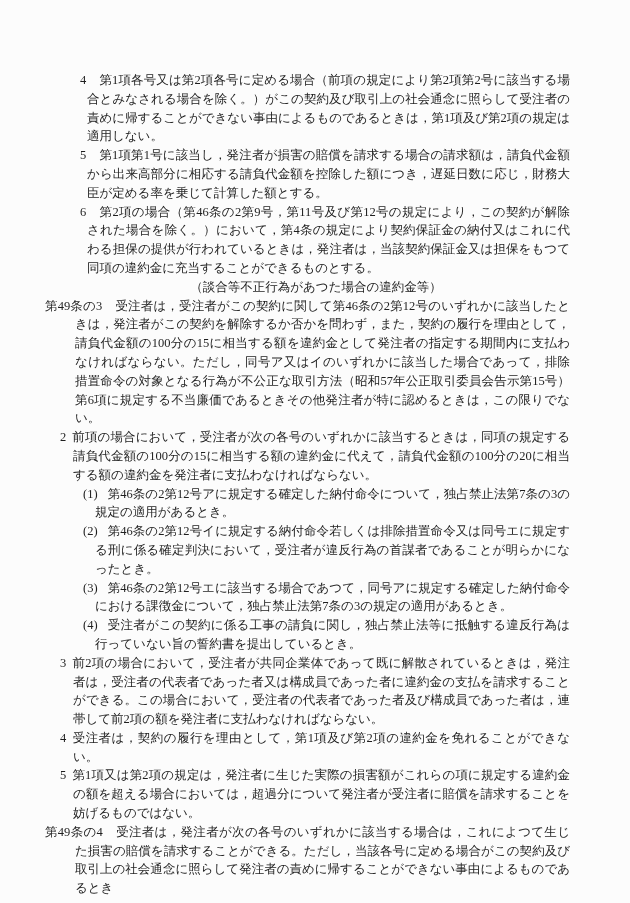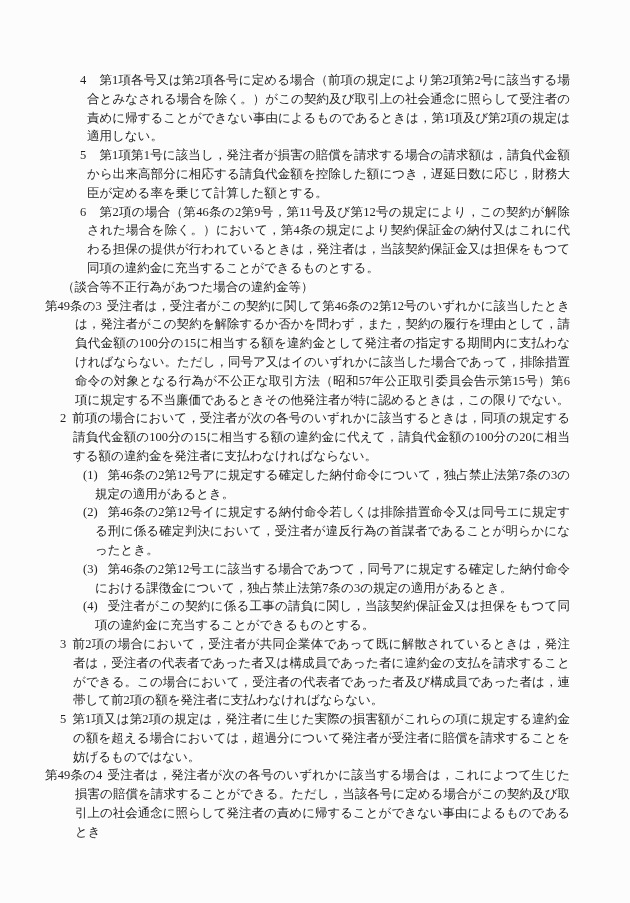--- a/index.html
+++ b/index.html
@@ -24,24 +24,24 @@
     font-size: 12.5px;
     line-height: 18.8px;
     text-align: justify;
   }
   .block { margin: 0; }
   .lbl { display: inline; }
   .txt { display: inline; }
 
   
   .b-article { padding-left: 30px; text-indent: -30px; }
-  .b-article .lbl { margin-right: 5px; font-family: Liberation Serif, serif; }
+  .b-article .lbl { margin-right: 13px; font-family: Liberation Serif, serif; }
 
   
-  .b-heading { margin-left: 17px; text-align: left; }
+  .b-heading { margin-left: 17px; text-align: center; }
 
   
   .b-para { padding-left: 42px; text-indent: -7px; }
   .b-para .lbl { margin-right: 13px; }
 
   
   .b-para2 { padding-left: 28px; text-indent: -13px; }
   .b-para2 .lbl { margin-right: 6px; }
 
   
@@ -65,24 +65,25 @@
     <div class="block b-article"><span class="lbl">第49条の3</span><span class="txt">受注者は，受注者がこの契約に関して第46条の2第12号のいずれかに該当したときは，発注者がこの契約を解除するか否かを問わず，また，契約の履行を理由として，請負代金額の100分の15に相当する額を違約金として発注者の指定する期間内に支払わなければならない。ただし，同号ア又はイのいずれかに該当した場合であって，排除措置命令の対象となる行為が不公正な取引方法（昭和57年公正取引委員会告示第15号）第6項に規定する不当廉価であるときその他発注者が特に認めるときは，この限りでない。</span></div>
 
     <div class="block b-para2"><span class="lbl">2</span><span class="txt">前項の場合において，受注者が次の各号のいずれかに該当するときは，同項の規定する請負代金額の100分の15に相当する額の違約金に代えて，請負代金額の100分の20に相当する額の違約金を発注者に支払わなければならない。</span></div>
 
     <div class="block b-item"><span class="lbl">(1)</span><span class="txt">第46条の2第12号アに規定する確定した納付命令について，独占禁止法第7条の3の規定の適用があるとき。</span></div>
 
     <div class="block b-item"><span class="lbl">(2)</span><span class="txt">第46条の2第12号イに規定する納付命令若しくは排除措置命令又は同号エに規定する刑に係る確定判決において，受注者が違反行為の首謀者であることが明らかになったとき。</span></div>
 
     <div class="block b-item"><span class="lbl">(3)</span><span class="txt">第46条の2第12号エに該当する場合であつて，同号アに規定する確定した納付命令における課徴金について，独占禁止法第7条の3の規定の適用があるとき。</span></div>
 
-    <div class="block b-item"><span class="lbl">(4)</span><span class="txt">受注者がこの契約に係る工事の請負に関し，当該契約保証金又は担保をもつて同項の違約金に充当することができるものとする。</span></div>
+    <div class="block b-item"><span class="lbl">(4)</span><span class="txt">受注者がこの契約に係る工事の請負に関し，独占禁止法等に抵触する違反行為は行っていない旨の誓約書を提出しているとき。</span></div>
 
     <div class="block b-para2"><span class="lbl">3</span><span class="txt">前2項の場合において，受注者が共同企業体であって既に解散されているときは，発注者は，受注者の代表者であった者又は構成員であった者に違約金の支払を請求することができる。この場合において，受注者の代表者であった者及び構成員であった者は，連帯して前2項の額を発注者に支払わなければならない。</span></div>
 
+    <div class="block b-para2"><span class="lbl">4</span><span class="txt">受注者は，契約の履行を理由として，第1項及び第2項の違約金を免れることができない。</span></div>
 
     <div class="block b-para2"><span class="lbl">5</span><span class="txt">第1項又は第2項の規定は，発注者に生じた実際の損害額がこれらの項に規定する違約金の額を超える場合においては，超過分について発注者が受注者に賠償を請求することを妨げるものではない。</span></div>
 
 
     <div class="block b-article"><span class="lbl">第49条の4</span><span class="txt">受注者は，発注者が次の各号のいずれかに該当する場合は，これによつて生じた損害の賠償を請求することができる。ただし，当該各号に定める場合がこの契約及び取引上の社会通念に照らして発注者の責めに帰することができない事由によるものであるとき</span></div>
 
   </div>
 </div>
 
 </body></html>

